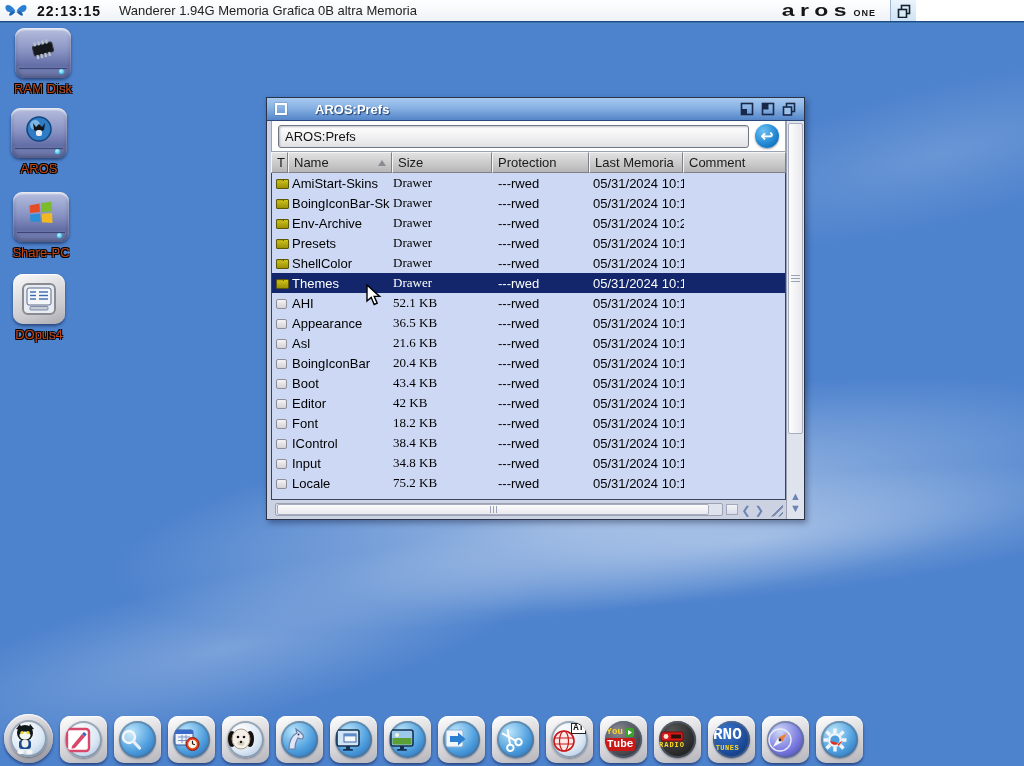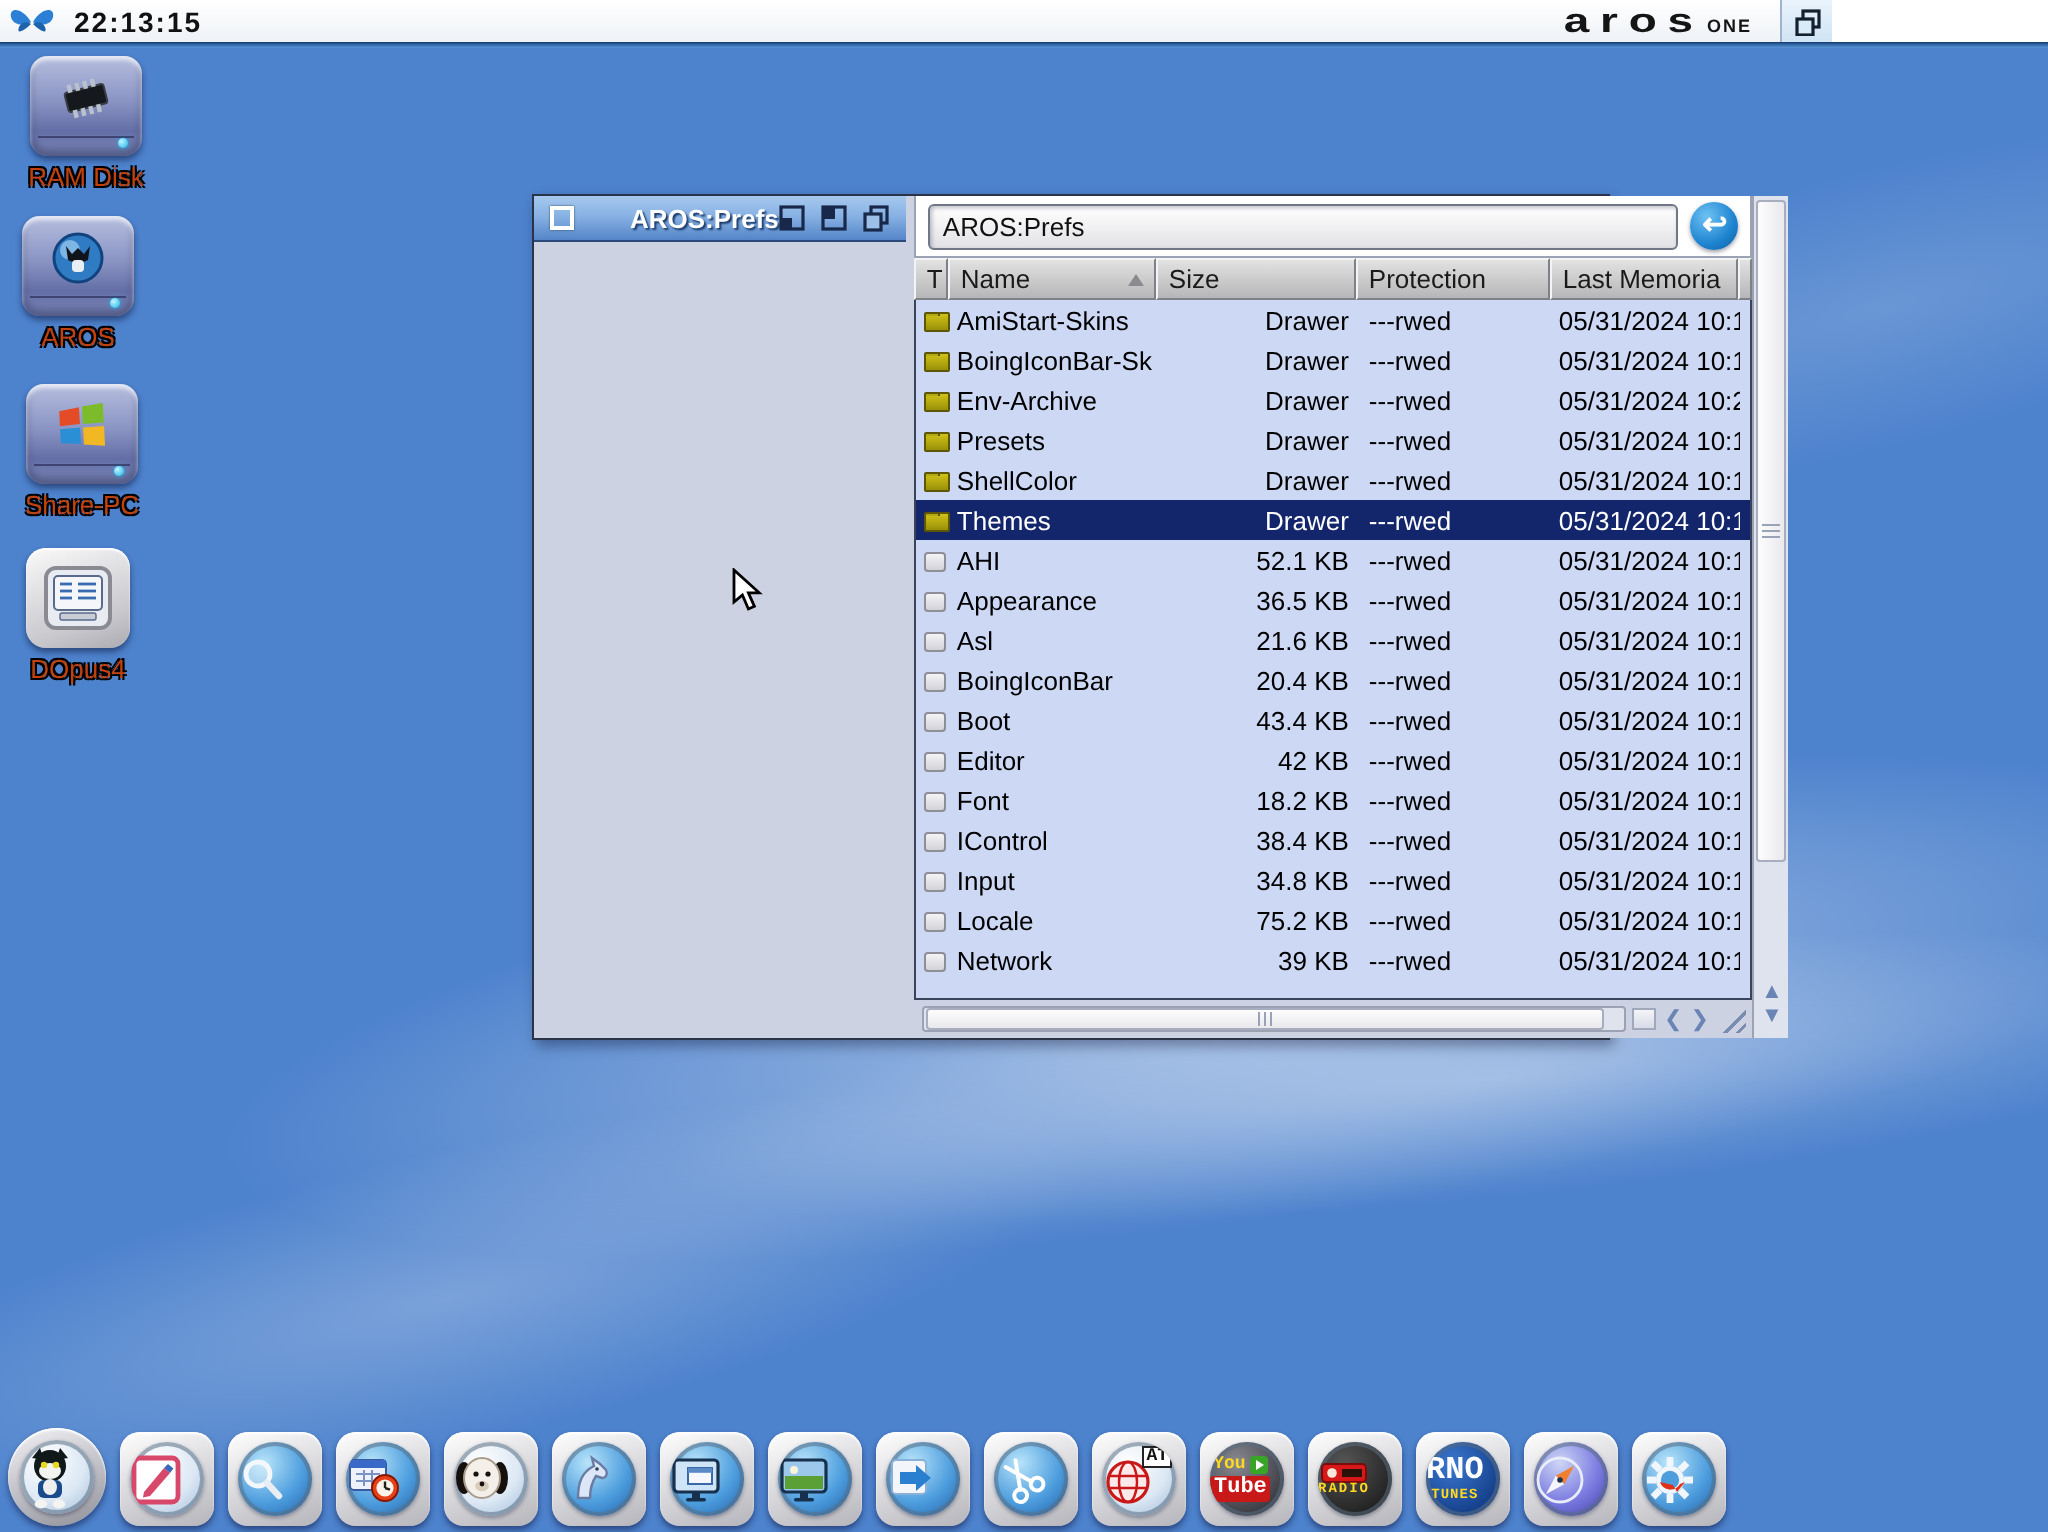--- a/index.html
+++ b/index.html
@@ -45,21 +45,21 @@
   .emblem{position:absolute;left:50%;top:42%;transform:translate(-50%,-50%);}
   .dopus-body{position:relative;width:52px;height:50px;margin:0 auto;border-radius:10px;
     background:linear-gradient(160deg,#fafafa,#c9c9ce 70%,#ababb2);
     box-shadow:inset 0 1px 1px #fff,0 2px 3px rgba(0,0,30,.45);display:flex;align-items:center;justify-content:center;}
   .dopus-scr{width:34px;height:32px;border-radius:6px;border:2px solid #8a8a92;background:#e8ecf2;
     display:flex;align-items:center;justify-content:center;}
 
   
   .win{position:absolute;left:266px;top:97px;width:539px;height:423px;
     background:#ccd2e2;border:1px solid #2a3448;box-shadow:2px 3px 6px rgba(0,0,30,.35);
-    display:flex;flex-direction:row;}
+    display:flex;flex-direction:column;}
   .titlebar{height:23px;background:linear-gradient(#a6c8ee,#88b2e4 45%,#5585c8);
     border-bottom:1px solid #2a4a7c;display:flex;align-items:center;flex:0 0 auto;}
   .t-close{width:12px;height:12px;border:2px solid #fff;margin-left:8px;box-shadow:0 0 1px #345;}
   .t-title{color:#fff;font-size:13px;font-weight:bold;margin-left:28px;
     text-shadow:1px 1px 1px #1a3a6a;}
   .t-right{margin-left:auto;display:flex;gap:7px;margin-right:8px;}
   .t-gad{width:14px;height:14px;display:block;}
   .win-body{flex:1;display:flex;border-left:4px solid #ccd2e2;border-right:0;min-height:0;}
   .win-content{flex:1;display:flex;flex-direction:column;min-width:0;}
   .pathrow{height:31px;background:#fff;border:1px solid #9aa2b4;border-top:none;
@@ -78,21 +78,21 @@
     padding:2px 0 0 5px;white-space:nowrap;overflow:hidden;position:relative;}
   .sort-ind{position:absolute;right:5px;top:7px;width:0;height:0;
     border-left:4px solid transparent;border-right:4px solid transparent;border-bottom:6px solid #8a8a92;}
   .listwrap{flex:1;background:#ccd8f4;border:1px solid #39435c;border-top:none;overflow:hidden;min-height:0;}
   .frow{height:20px;display:grid;grid-template-columns:17px 104px 100px 97px 94px 1fr;
     font-size:13px;color:#000000;align-items:center;cursor:default;}
   .frow.sel{background:#13266b;color:#fff;}
   .frow span{white-space:nowrap;overflow:hidden;}
   .c-t{padding-left:4px;}
   .c-name{padding-left:3px;}
-  .c-size{text-align:right;padding-right:5px;}
+  .c-size{text-align:left;padding-right:5px;font-family:Liberation Serif, serif;}
   .c-prot{padding-left:5px;}
   .c-date{padding-left:3px;}
   .folder-ic{display:inline-block;width:13px;height:10px;background:linear-gradient(#cfc21a,#9a9008);
     border:1px solid #5c5606;border-radius:1px;position:relative;top:1px;}
   .folder-ic::before{content:"";position:absolute;left:-1px;top:-3px;width:6px;height:3px;
     background:#b5a912;border:1px solid #5c5606;border-bottom:none;}
   .file-ic{display:inline-block;width:11px;height:10px;background:linear-gradient(#f4f4f6,#d2d2d8);
     border:1px solid #8e8e96;border-radius:2px;position:relative;top:1px;}
 
   
@@ -144,20 +144,21 @@
 <body>
 
 <div class="topbar">
   <svg class="butterfly" viewBox="0 0 26 18">
     <path d="M12.5 9 C8 1.5 1.5 1.5 2.5 6.5 C3.3 10.5 9 11.5 12.5 9 Z" fill="#2b7fd4"></path>
     <path d="M13.5 9 C18 1.5 24.5 1.5 23.5 6.5 C22.7 10.5 17 11.5 13.5 9 Z" fill="#2b7fd4"></path>
     <path d="M12.5 10 C9 13.5 5 15.5 6.5 11.5 C7.5 9 10.5 8.5 12.5 10 Z" fill="#1d62ab"></path>
     <path d="M13.5 10 C17 13.5 21 15.5 19.5 11.5 C18.5 9 15.5 8.5 13.5 10 Z" fill="#1d62ab"></path>
   </svg>
   <span class="clock">22:13:15</span>
+  <span class="status">Wanderer 1.94G Memoria Grafica 0B altra Memoria</span>
   <span class="brand">
     <span class="b1">aros</span>
       <span class="b2">ONE</span>
   </span>
   <span class="screen-depth">
     <svg width="14" height="14" viewBox="0 0 14 14">
       <rect x="4.5" y="1.5" width="8" height="8" fill="none" stroke="#14202e" stroke-width="1.6"></rect>
       <rect x="1.5" y="5.5" width="8" height="8" fill="#d8ecf8" stroke="#14202e" stroke-width="1.6"></rect>
     </svg>
   </span>

